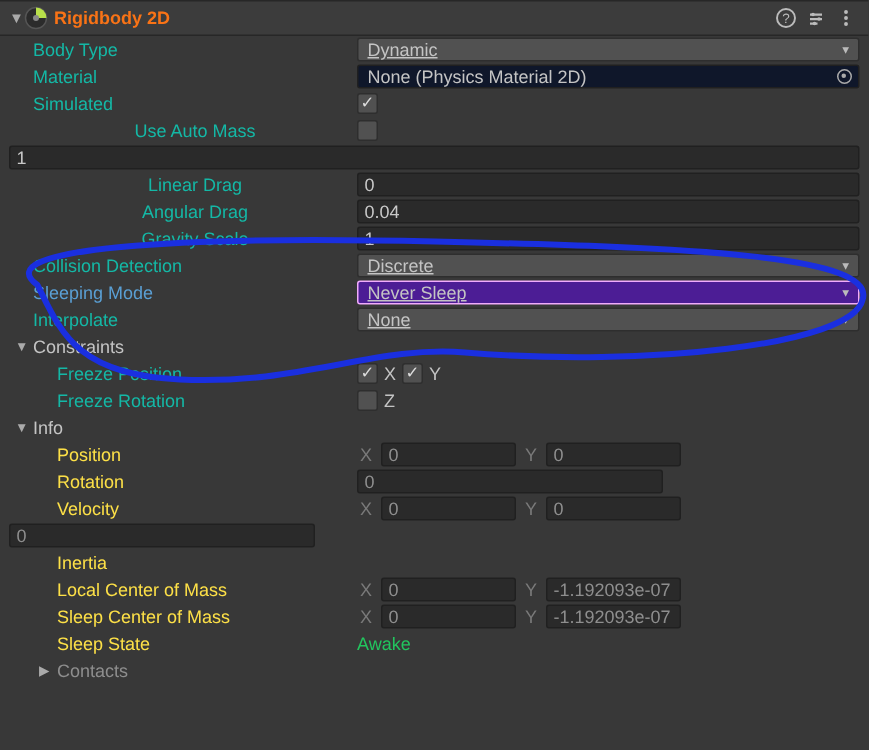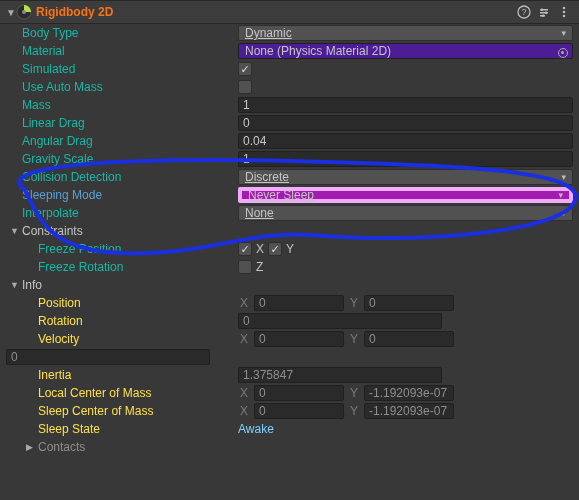--- a/index.html
+++ b/index.html
@@ -49,21 +49,21 @@
     color: #c0c0c0;
     margin-left: 2px;
     cursor: pointer;
   }
   .row {
     display: flex;
     align-items: center;
     height: 18px;
     padding: 0 6px;
   }
-  .row.indent1 .label { padding-left: 16px; }
+  .row.indent1 .label { padding-left: 16px; text-align: center; }
   .row.indent2 .label { padding-left: 32px; }
   .label {
     width: 232px;
     padding-left: 16px;
     color: #14b8a6;
   }
   .label.dim { color: #fde047; }
   .label.hl { color: #5a9fd4; }
   .field {
     flex: 1;
@@ -78,38 +78,38 @@
     height: 16px;
     width: 100%;
     display: flex;
     align-items: center;
     padding: 0 6px;
     cursor: pointer;
     position: relative;
     text-decoration: underline;
   }
   .dropdown.hl {
-    background: #a21caf;
-    border: 4px solid #f0abfc;
+    background: #4c1d95;
+    border: 1px solid #f0abfc;
   }
   .dropdown::after {
     content: "▾";
     position: absolute;
     right: 6px;
     font-size: 9px;
     color: #bbb;
   }
   .objfield {
-    background: #4c1d95;
+    background: #0f172a;
     border: 1px solid #202020;
     border-radius: 2px;
     height: 16px;
     width: 100%;
     display: flex;
-    align-items: flex-end;
+    align-items: center;
     padding: 0 6px;
     cursor: pointer;
     position: relative;
   }
   .objfield .odot {
     position: absolute; right: 4px;
     width: 10px; height: 10px;
     border: 1.5px solid #aaa;
     border-radius: 50%;
   }
@@ -160,21 +160,21 @@
     gap: 2px;
     padding-left: 4px;
     color: #c4c4c4;
   }
   .foldlabel.dim { color: #8e8e8e; }
   .fold-arrow {
     width: 10px;
     font-size: 9px;
     color: #aaa;
   }
-  .dimval { color: #7dd3fc; }
+  .dimval { color: #22c55e; }
   .annot {
     position: absolute;
     pointer-events: none;
     z-index: 100;
   }
   .annot svg { overflow: visible; }
 </style>
 </head>
 <body>
 
@@ -243,21 +243,20 @@
   </div>
 
   <div class="row indent1">
     <div class="label">Use Auto Mass</div>
     <div class="field">
         <span class="check"></span>
       </div>
   </div>
 
   <div class="row indent1">
-    <div class="label">Mass</div>
     <div class="field">
         <div class="textin">1</div>
       </div>
   </div>
 
   <div class="row indent1">
     <div class="label">Linear Drag</div>
     <div class="field">
         <div class="textin">0</div>
       </div>
@@ -364,23 +363,20 @@
   </div>
 
   <div class="row indent2">
     <div class="field">
         <div class="textin dim small" style="width:204px">0</div>
       </div>
   </div>
 
   <div class="row indent2">
     <div class="label dim">Inertia</div>
-    <div class="field">
-        <div class="textin dim small" style="width:204px">1.375847</div>
-      </div>
   </div>
 
   <div class="row indent2">
     <div class="label dim">Local Center of Mass</div>
     <div class="field">
       <span class="axis dim">X</span>
       <div class="textin dim small">0</div>
       <span class="axis dim">Y</span>
       <div class="textin dim small">-1.192093e-07</div>
     </div>

